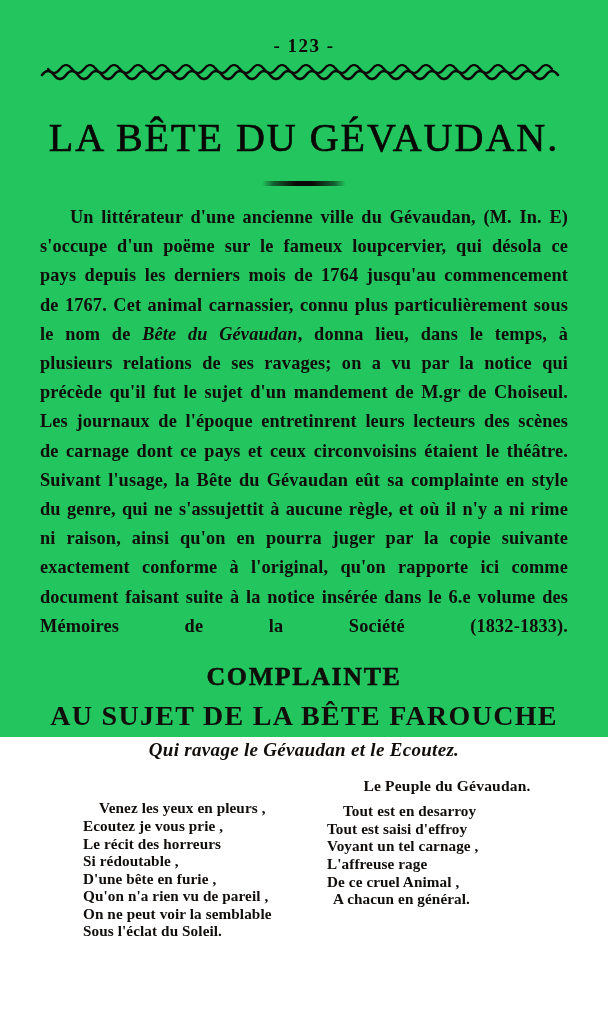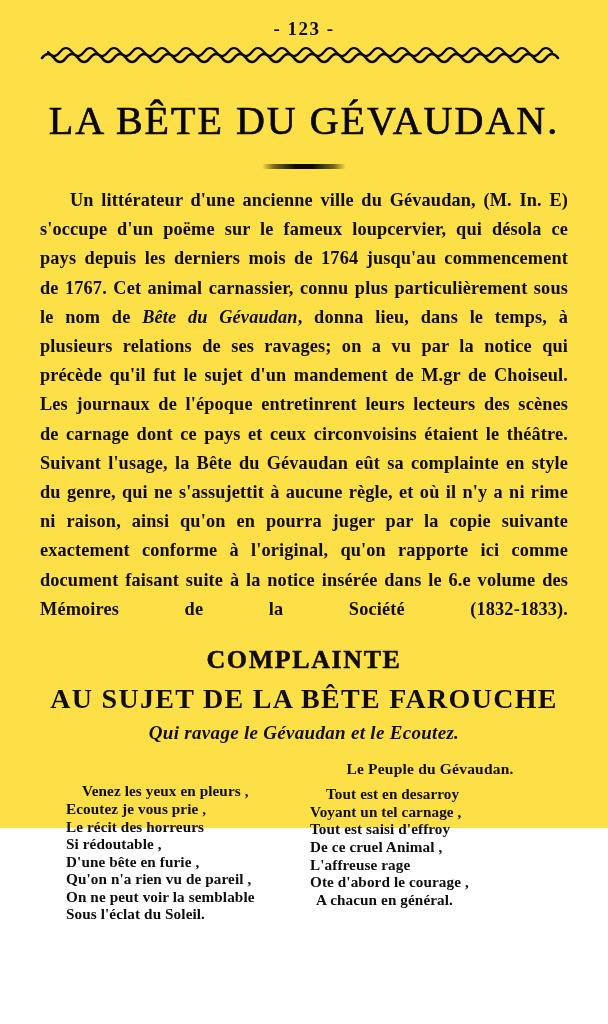--- a/index.html
+++ b/index.html
@@ -10,25 +10,25 @@
   body {
     width: 608px;
     height: 1024px;
     overflow: hidden;
     font-family: "Liberation Serif", "DejaVu Serif", serif;
     color: #100d0b;
     position: relative;
   }
   .page {
     width: 608px;
-    height: 828px;
+    height: 737px;
     box-sizing: border-box;
-    padding: 0;
+    padding: 17px;
     position: relative;
-    background: #fde047;
+    background: #22c55e;
   }
 
   
   .folio {
     text-align: center;
     font-family: "Liberation Serif", "DejaVu Serif", serif;
     font-size: 19px;
     font-weight: 700;
     letter-spacing: 1.5px;
     padding-top: 19px;
@@ -213,23 +213,22 @@
       <div class="verse-line">Si rédoutable ,</div>
       <div class="verse-line">D'une bête en furie ,</div>
       <div class="verse-line">Qu'on n'a rien vu de pareil ,</div>
       <div class="verse-line">On ne peut voir la semblable</div>
       <div class="verse-line">Sous l'éclat du Soleil.</div>
     </div>
 
     <div class="verse-col right">
       <div class="speaker">Le Peuple du Gévaudan.</div>
       <div class="verse-line indent">Tout est en desarroy</div>
+      <div class="verse-line">Tout est saisi d'effroy</div>
       <div class="verse-line">Voyant un tel carnage ,</div>
-      <div class="verse-line">Tout est saisi d'effroy</div>
+      <div class="verse-line">L'affreuse rage</div>
       <div class="verse-line">De ce cruel Animal ,</div>
-      <div class="verse-line">L'affreuse rage</div>
-      <div class="verse-line">Ote d'abord le courage ,</div>
       <div class="verse-line indent-sm">A chacun en général.</div>
     </div>
 
   </div>
 
 </div>
 
 </body></html>

